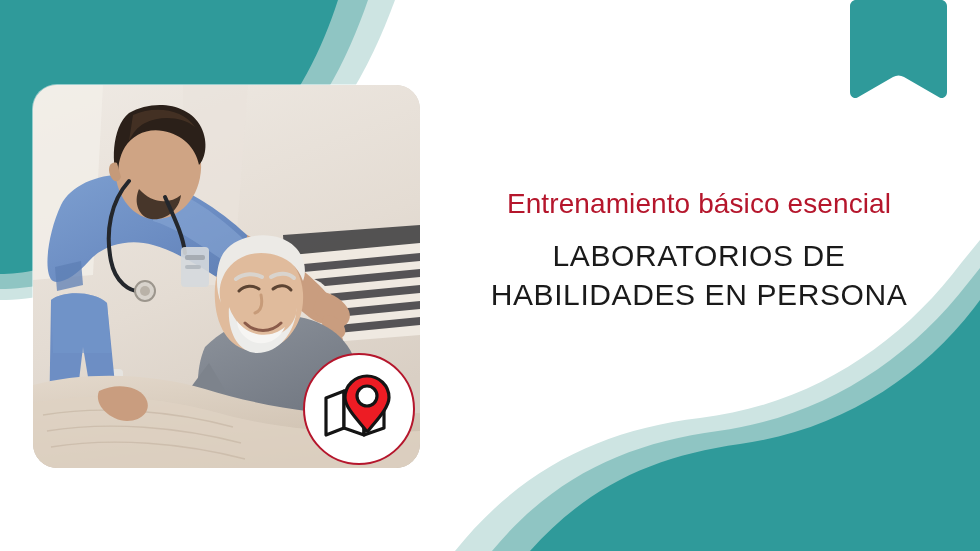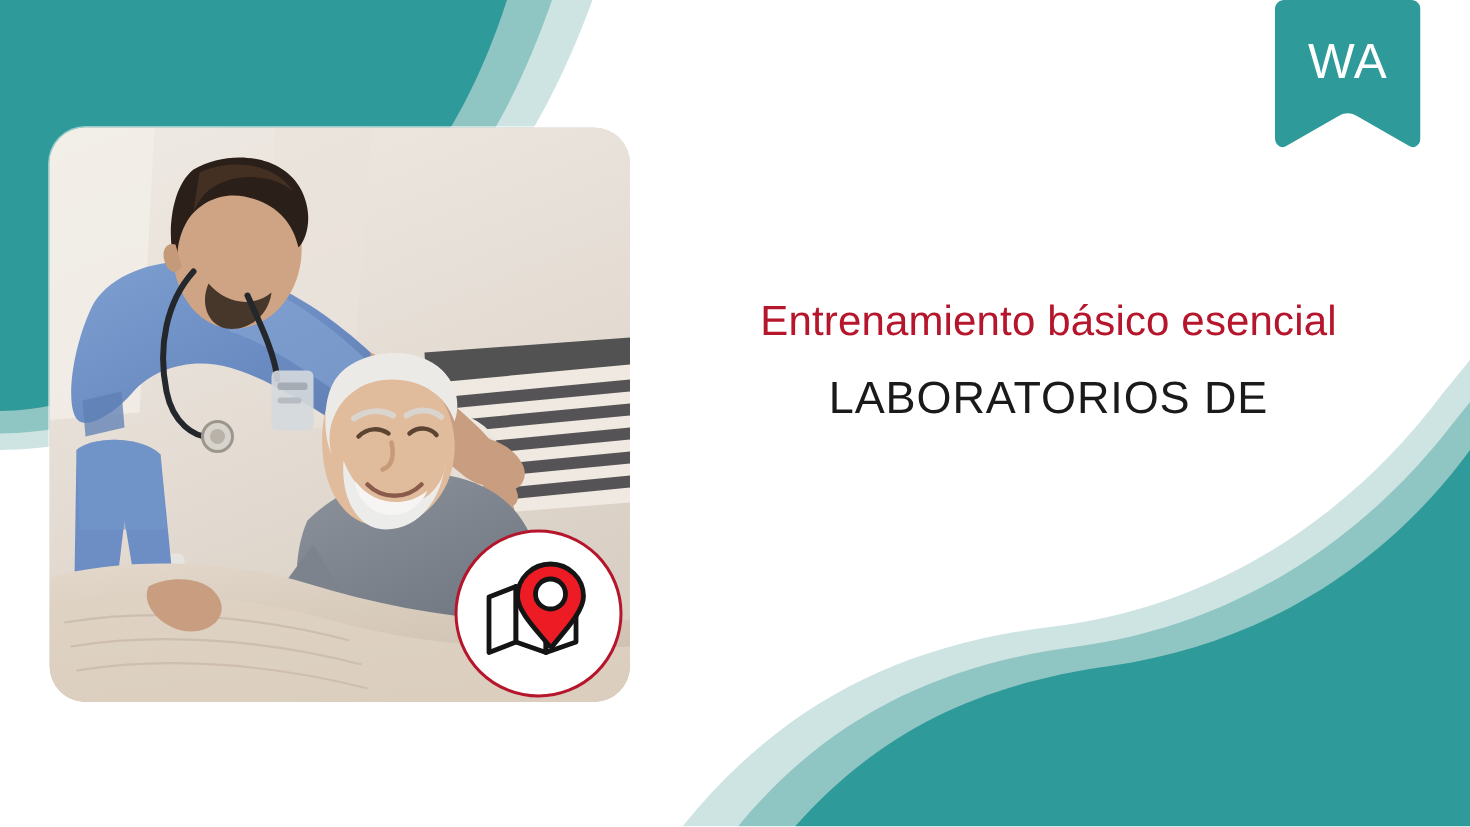--- a/index.html
+++ b/index.html
@@ -88,21 +88,21 @@
     top: 186px;
     width: 512px;
     text-align: center;
   }
   .eyebrow {
     color: #b5162c;
     font-size: 28px;
     font-weight: 400;
     line-height: 1.15;
     letter-spacing: 0.1px;
-    margin: 12px 0 12px 0;
+    margin: 2px 0 12px 0;
   }
   .headline {
     color: #1a1a1a;
     font-size: 30px;
     font-weight: 400;
     line-height: 1.3;
     letter-spacing: 0.6px;
     margin: 16px;
     text-transform: uppercase;
   }
@@ -305,23 +305,23 @@
     </svg>
   </div>
 
   <div class="wa-badge">
     <svg viewBox="0 0 97 99" preserveAspectRatio="none" aria-hidden="true">
       <path d="M0,6 C0,2.7 2.7,0 6,0 L91,0 C94.3,0 97,2.7 97,6
                L97,92 C97,96.5 93,99.5 89.5,97.4
                L54,77 C50.5,75 46.5,75 43,77
                L7.5,97.4 C4,99.5 0,96.5 0,92 Z" fill="#2f9a9a"></path>
     </svg>
-    <div class="wa-text">WA</div>
   </div>
 
   <div class="text-block">
     <p class="eyebrow">Entrenamiento básico esencial</p>
     <h1 class="headline">
       <span>LABORATORIOS DE</span><br>
+      <span>HABILIDADES EN PERSONA</span>
     </h1>
   </div>
 
 </div>
 
 </body></html>

